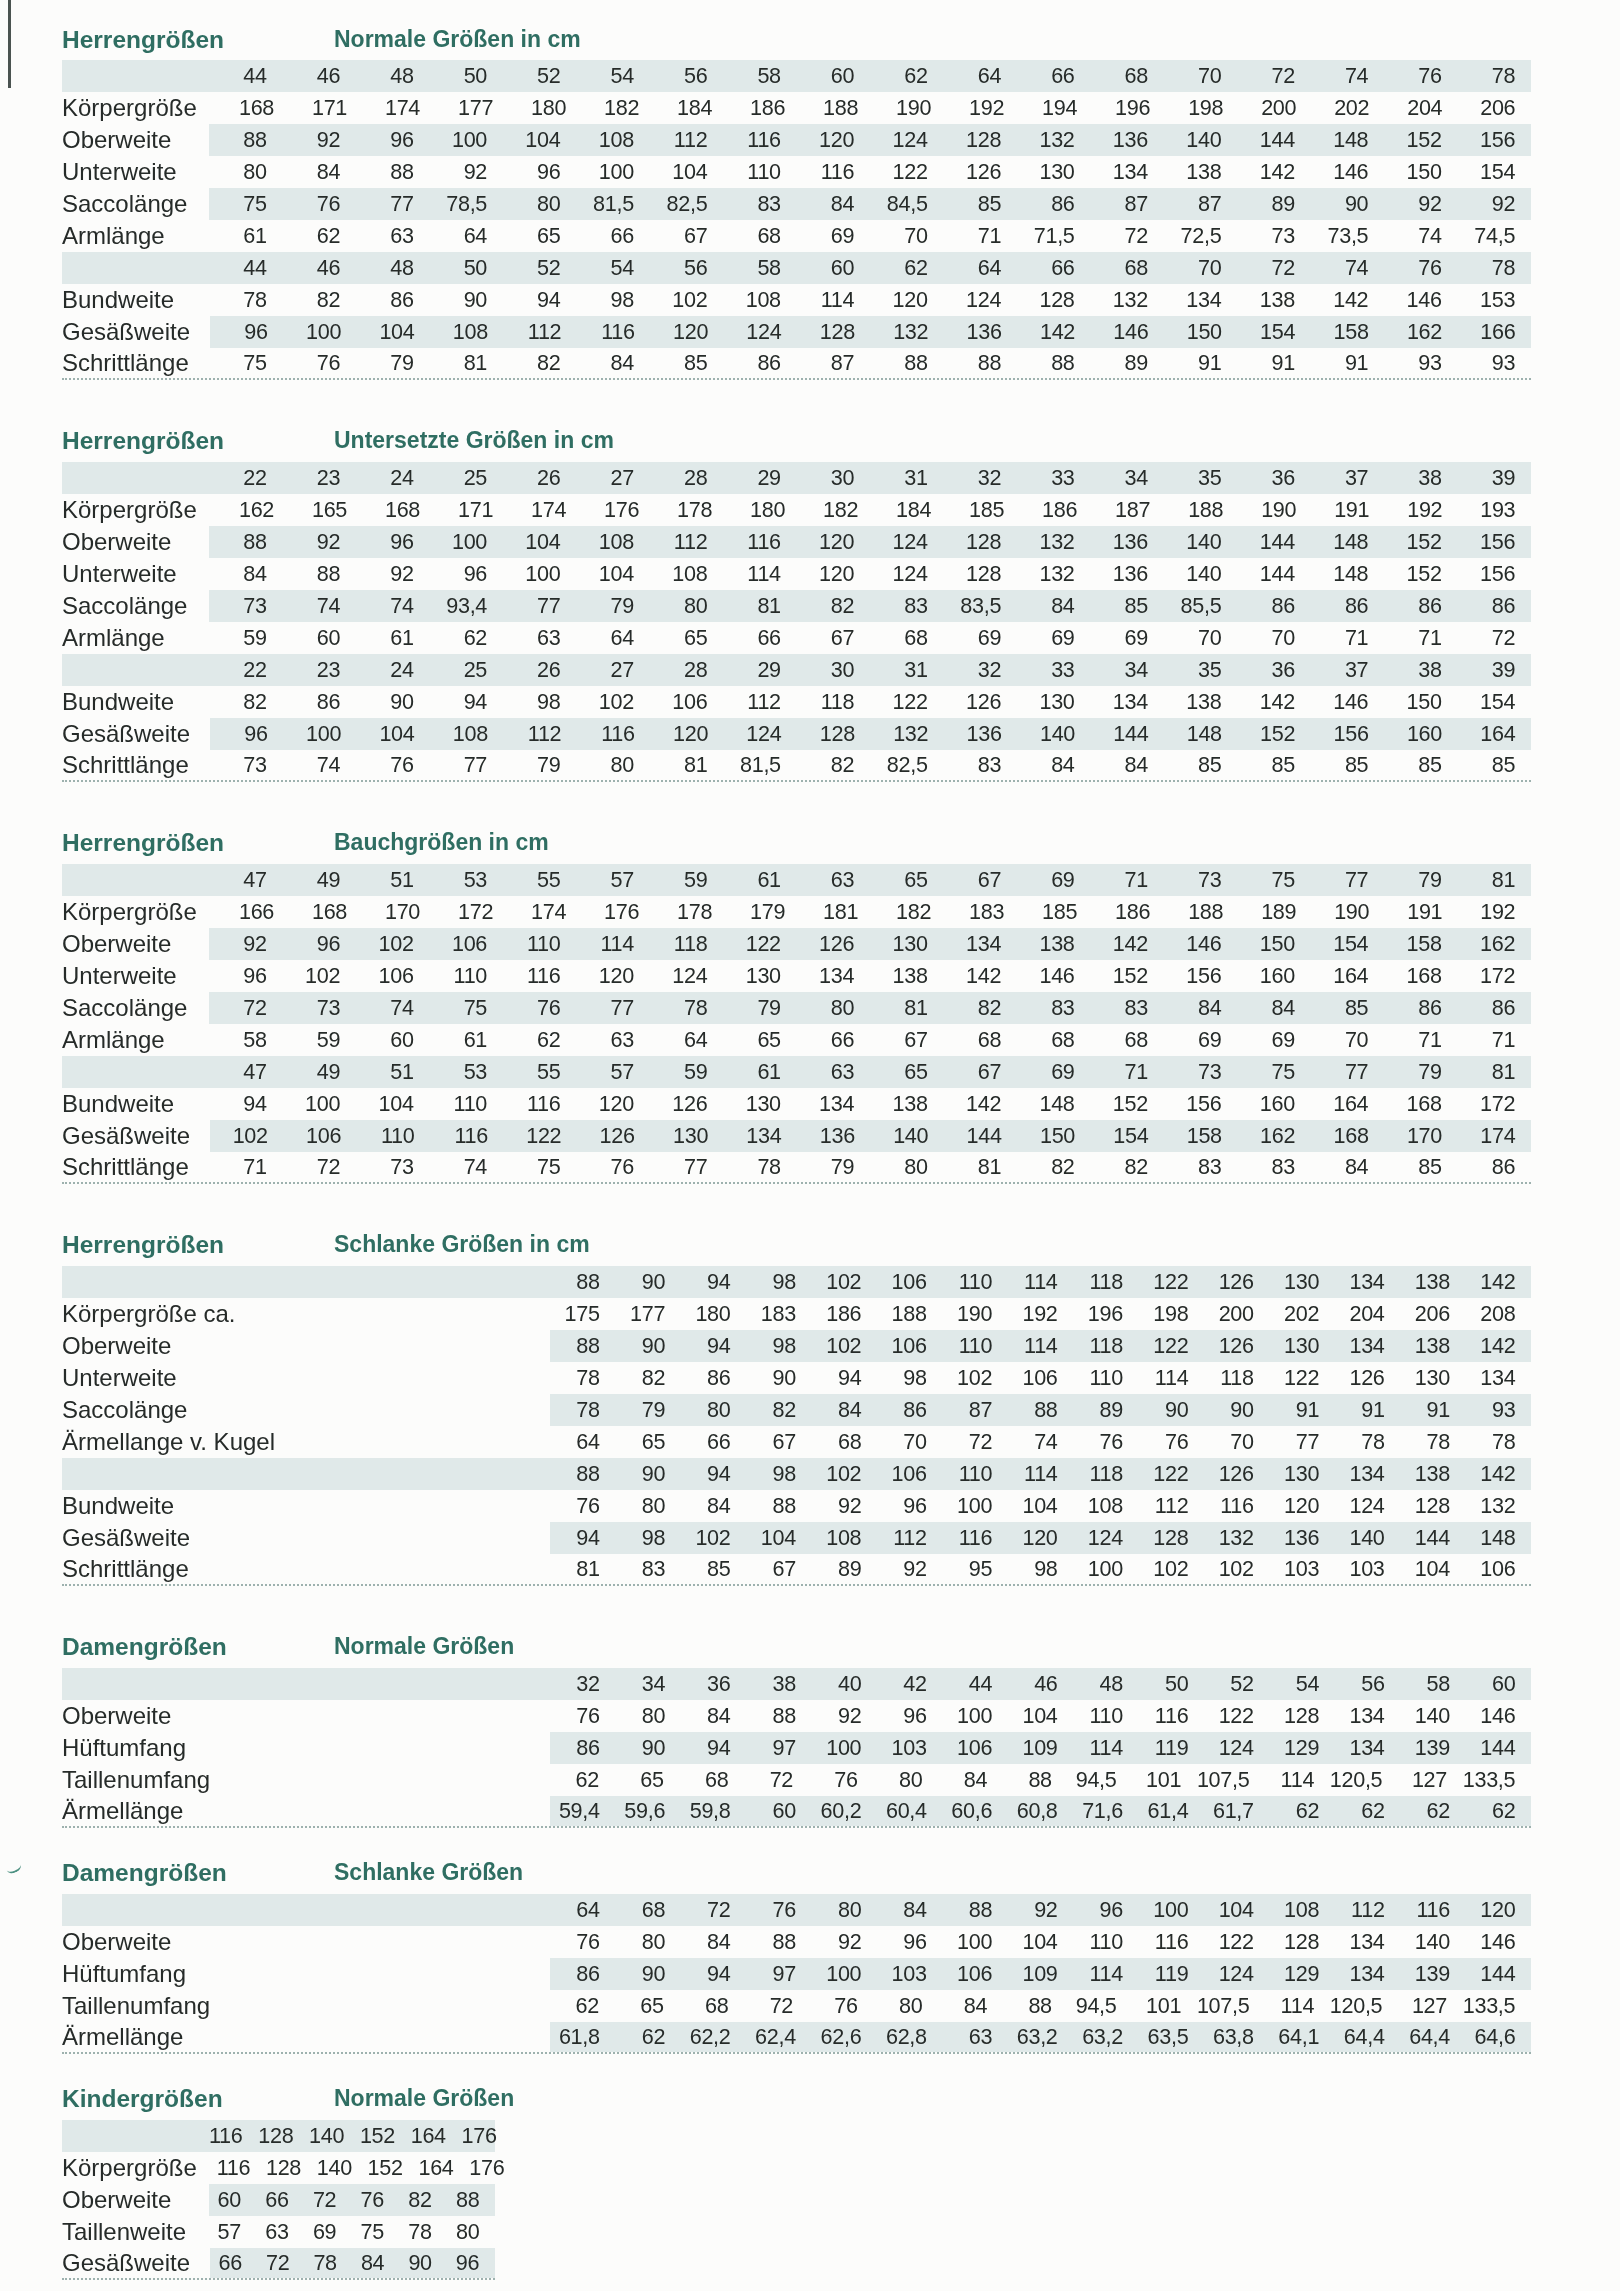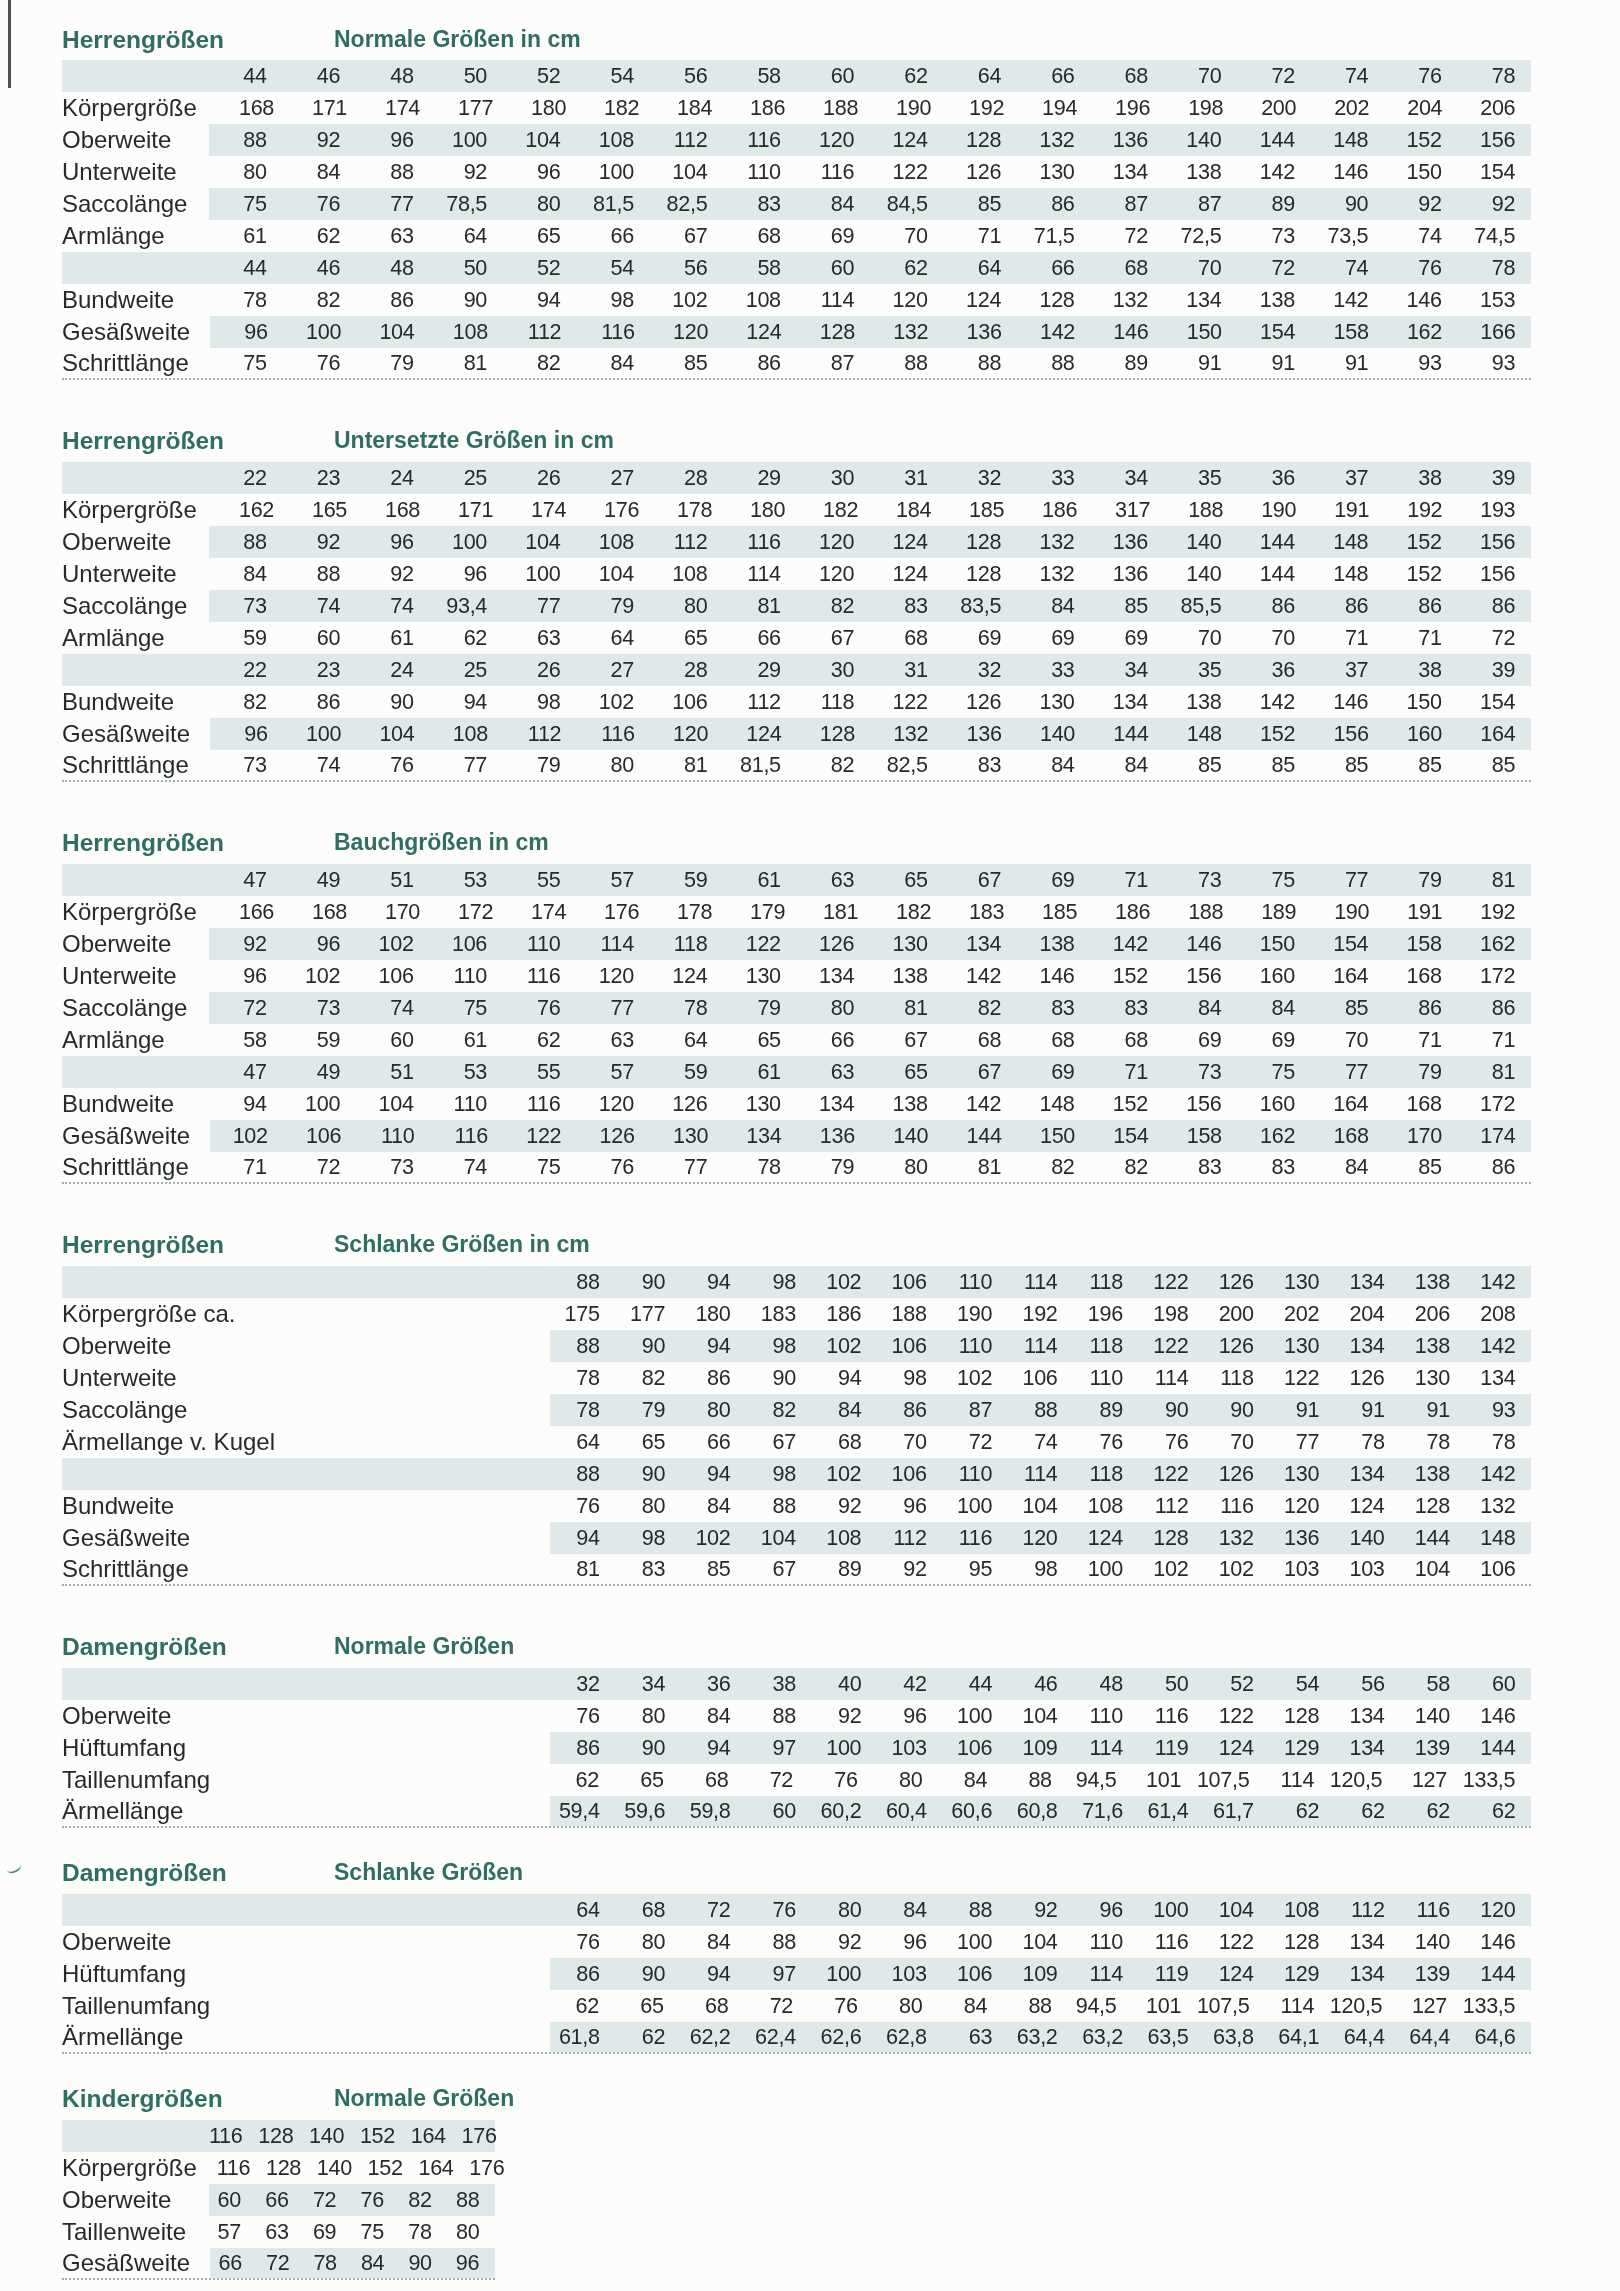--- a/index.html
+++ b/index.html
@@ -315,21 +315,21 @@
           <div class="cell">168</div>
           <div class="cell">171</div>
           <div class="cell">174</div>
           <div class="cell">176</div>
           <div class="cell">178</div>
           <div class="cell">180</div>
           <div class="cell">182</div>
           <div class="cell">184</div>
           <div class="cell">185</div>
           <div class="cell">186</div>
-          <div class="cell">317</div>
+          <div class="cell">187</div>
           <div class="cell">188</div>
           <div class="cell">190</div>
           <div class="cell">191</div>
           <div class="cell">192</div>
           <div class="cell">193</div>
         </div>
       </div>
       <div class="row">
         <div class="label">Oberweite</div>
         <div class="values shaded">

